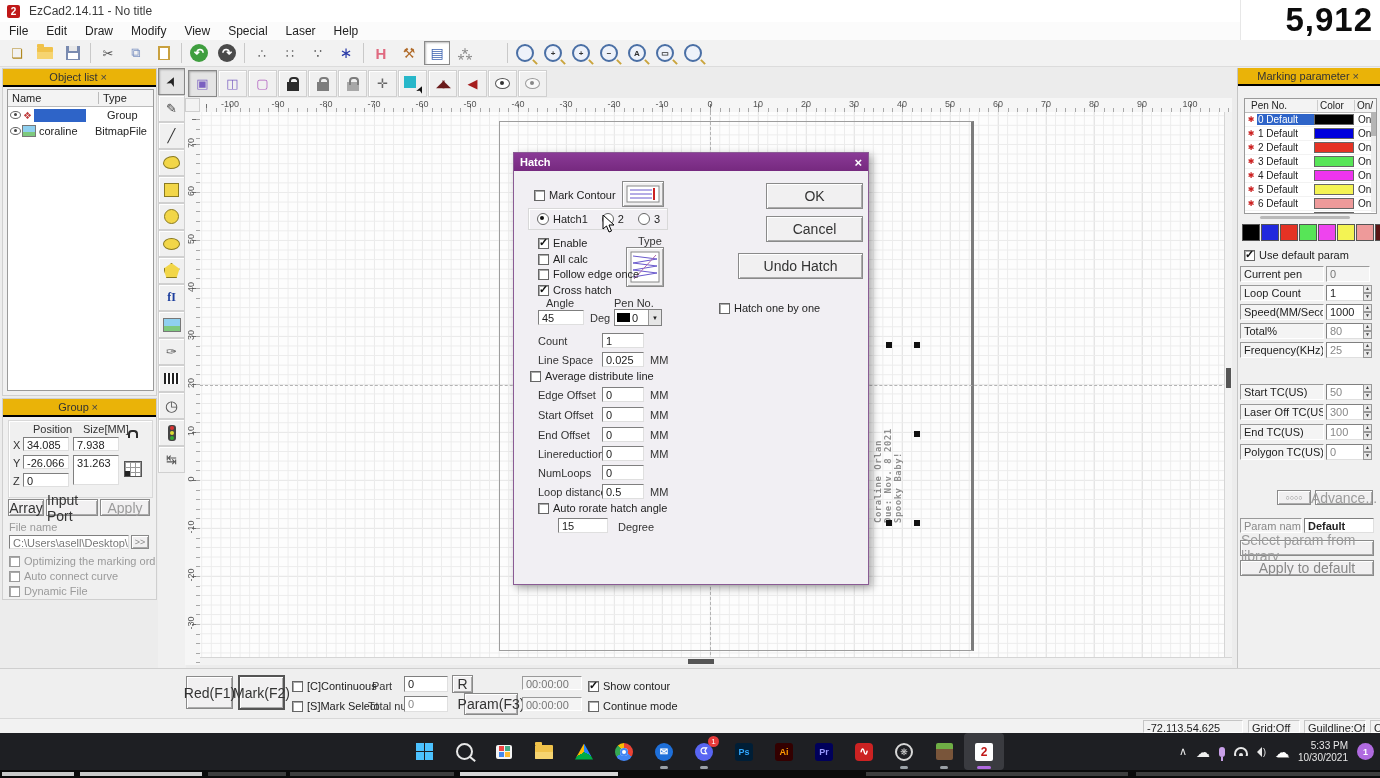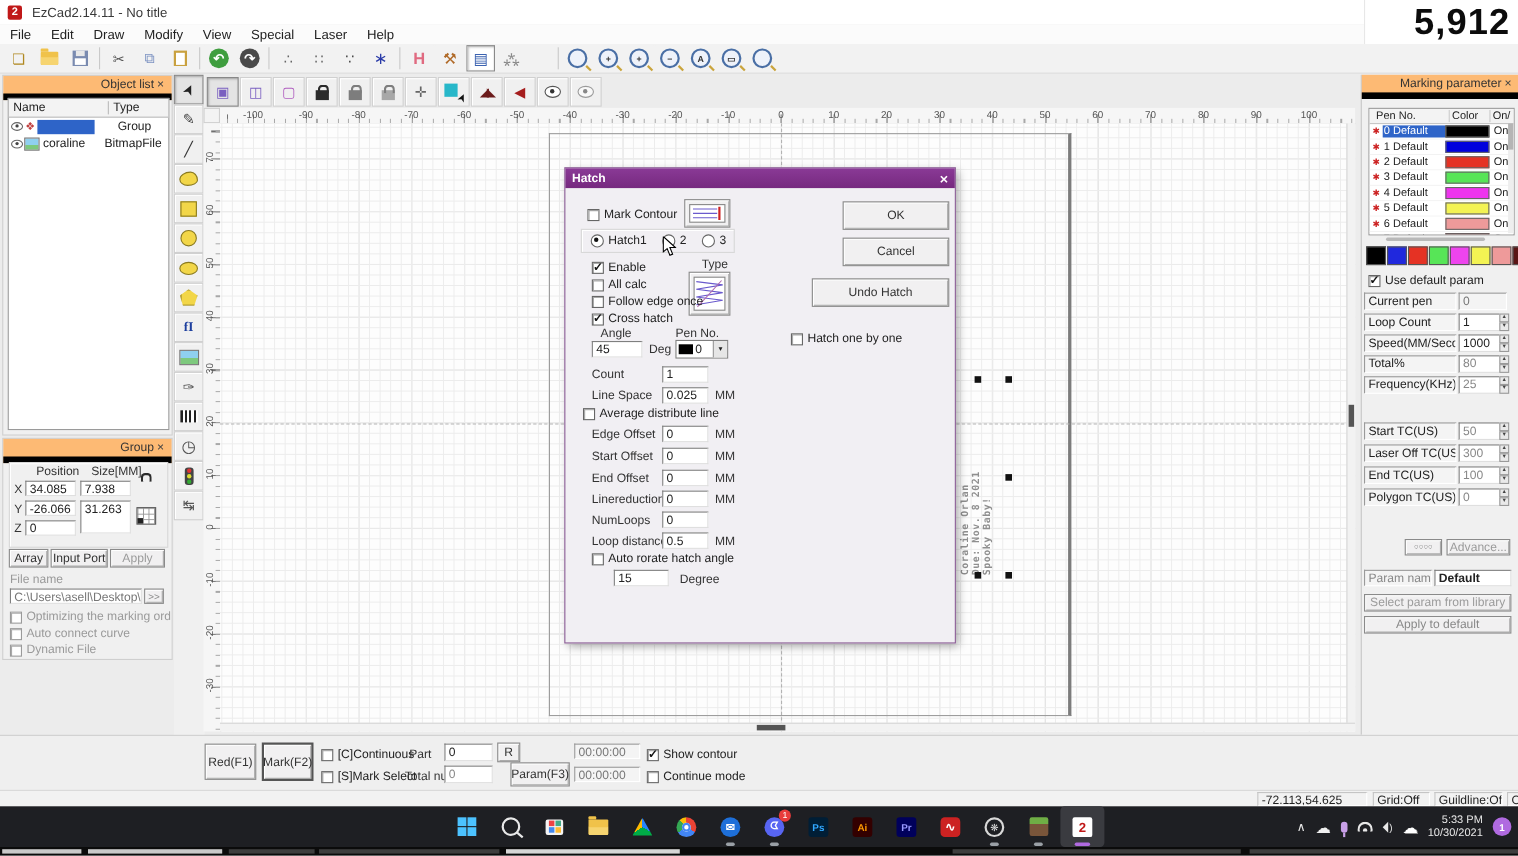--- a/index.html
+++ b/index.html
@@ -2,40 +2,40 @@
 <html><head>
 <meta charset="utf-8">
 <style>
   html,body{margin:0;padding:0}
   body{width:1380px;height:778px;position:relative;overflow:hidden;background:#ececec;
        font-family:"Liberation Sans",sans-serif;font-size:11px;color:#222;-webkit-font-smoothing:antialiased}
   .abs{position:absolute}
   .row{display:flex;align-items:center}
   
   .b3{background:#f1f0f1;border:1px solid #8a8a8a;box-shadow:inset 1px 1px 0 #ffffff,inset -1px -1px 0 #ababab;
-      display:flex;align-items:center;justify-content:center;font-size:11px;color:#333;box-sizing:border-box}
+      display:flex;align-items:center;justify-content:center;font-size:14px;color:#333;box-sizing:border-box}
   .b3.dis{color:#9b9b9b}
   .inp{background:#fff;border:1px solid;border-color:#7f7f7f #dfdfdf #dfdfdf #7f7f7f;box-sizing:border-box;
        font-size:11px;color:#222;padding:1px 3px;overflow:hidden;white-space:nowrap}
   .sunk{background:#f4f4f4;border:1px solid;border-color:#9a9a9a #ffffff #ffffff #9a9a9a;box-sizing:border-box;
         padding:1px 3px;overflow:hidden;white-space:nowrap}
   .cb{display:flex;align-items:center;gap:4px;white-space:nowrap}
   .cb .bx{width:11px;height:11px;background:#fff;border:1px solid #666;box-shadow:inset 1px 1px 0 #aaa;
           position:relative;flex:none;box-sizing:border-box}
   .cb.on .bx::after{content:"✓";position:absolute;left:0px;top:-3px;font-size:11px;font-weight:bold;color:#111}
   .cb.dim{color:#9a9a9a}.cb.dim .bx{border-color:#9a9a9a}
   .rad{display:flex;align-items:center;gap:4px;white-space:nowrap}
   .rad .ci{width:10px;height:10px;border-radius:50%;background:#fff;border:1px solid #666;position:relative;flex:none}
   .rad.on .ci::after{content:"";position:absolute;left:2px;top:2px;width:4px;height:4px;border-radius:50%;background:#111}
   .tbtn{width:24px;height:22px;margin:1px;background:#f2f2f2;display:flex;align-items:center;justify-content:center;
         font-size:13px;border:1px solid transparent}
   .tbtn.pressed{background:#fff;border:1px solid #8a8a8a;box-shadow:inset 1px 1px 2px #bbb}
   .sep{width:1px;height:20px;background:#c9c9c9;margin:0 3px}
-  .panel-title{height:16px;background:#fdba74;border-bottom:6px solid #000000;display:flex;align-items:center;
-               justify-content:flex-end;padding:0 4px;font-size:11px;color:#333}
+  .panel-title{height:16px;background:#eab308;border-bottom:2px solid #000000;display:flex;align-items:center;
+               justify-content:center;padding:0 4px;font-size:11px;color:#333}
   .xbtn{font-size:11px;color:#444;width:12px;text-align:center}
   .mag{width:14px;height:14px;border:2px solid #4a6fa5;border-radius:50%;position:relative;background:#eef2fa;
        display:flex;align-items:center;justify-content:center;font-size:8px;font-weight:bold;color:#333}
   .mag::after{content:"";position:absolute;width:6px;height:2px;background:#caa43c;right:-6px;bottom:-3px;transform:rotate(45deg)}
   .eye{width:13px;height:9px;border:1px solid #555;border-radius:50%;position:relative;background:#fff}
   .eye::after{content:"";position:absolute;left:4px;top:2px;width:4px;height:4px;border-radius:50%;background:#333}
   .eye-s{width:9px;height:6px;border:1px solid #666;border-radius:50%;position:relative;background:#fff;flex:none}
   .eye-s::after{content:"";position:absolute;left:2.5px;top:1px;width:3px;height:3px;border-radius:50%;background:#444}
   .lock{width:12px;height:9px;background:#7d7d7d;position:relative;margin-top:6px}
   .lock::before{content:"";position:absolute;left:2px;top:-5px;width:6px;height:6px;border:2px solid #7d7d7d;

